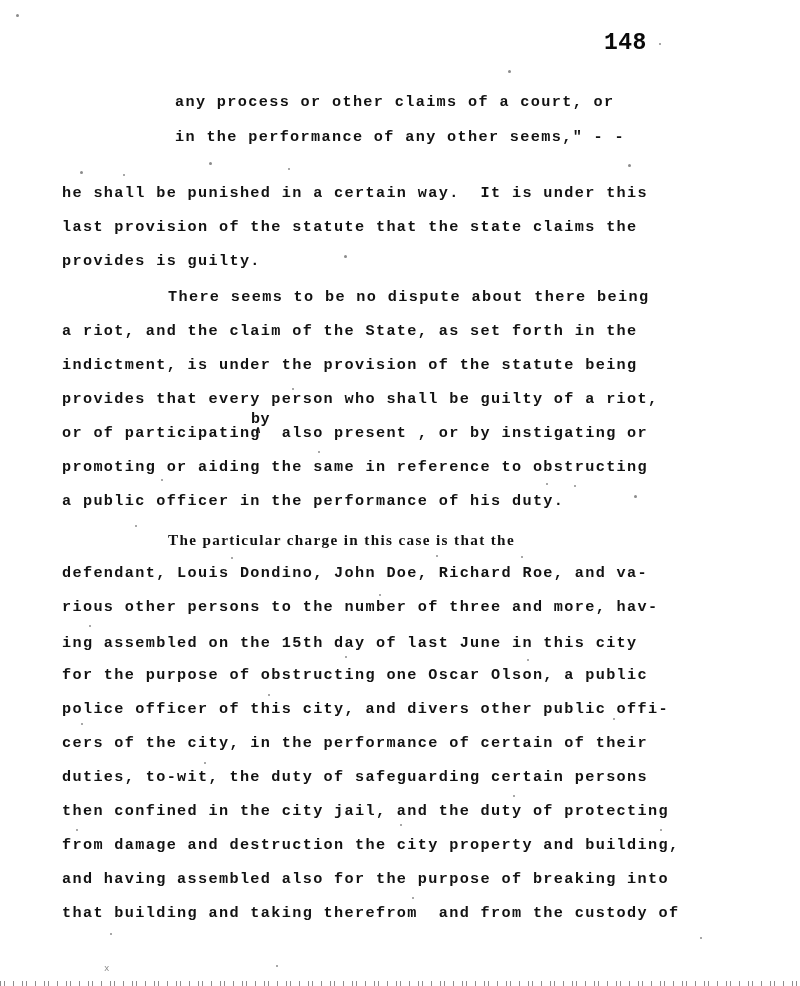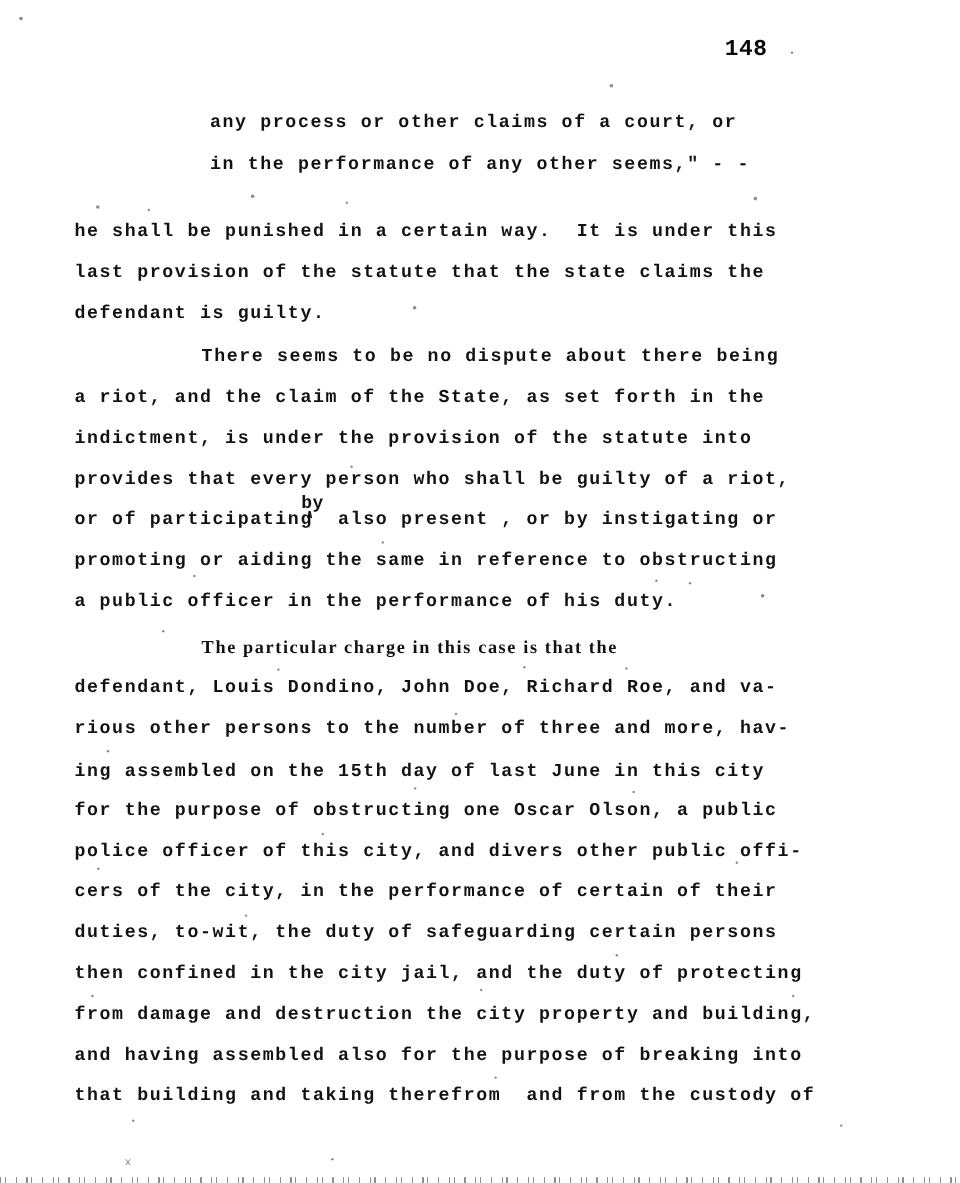--- a/index.html
+++ b/index.html
@@ -17,21 +17,21 @@
     overflow: hidden;
     font-family: "Liberation Mono", "DejaVu Sans Mono", monospace;
     color: #0a0a0a;
   }
 
   
   .page-number {
     position: absolute;
     left: 604px;
     top: 30px;
-    font-size: 19px;
+    font-size: 23px;
     font-weight: bold;
     letter-spacing: 0.5px;
     white-space: pre;
   }
 
   
   .text-body {
     position: absolute;
     left: 0;
     top: 0;
@@ -114,24 +114,24 @@
 
 <div id="page">
 
   <div class="page-number">148</div>
 
   <div class="text-body" id="text-body">
       <div class="line ind-quote" style="top: 95px;">any process or other claims of a court, or</div>
       <div class="line ind-quote" style="top: 130px;">in the performance of any other seems," - -</div>
       <div class="line ind-margin" style="top: 186px;">he shall be punished in a certain way.  It is under this</div>
       <div class="line ind-margin" style="top: 220px;">last provision of the statute that the state claims the</div>
-      <div class="line ind-margin" style="top: 254px;">defendant is guilty.</div>
+      <div class="line ind-margin" style="top: 254px;">provides is guilty.</div>
       <div class="line ind-para" style="top: 290px; text-indent: 106px;">There seems to be no dispute about there being</div>
       <div class="line ind-margin" style="top: 324px;">a riot, and the claim of the State, as set forth in the</div>
-      <div class="line ind-margin" style="top: 358px;">indictment, is under the provision of the statute into</div>
+      <div class="line ind-margin" style="top: 358px;">indictment, is under the provision of the statute being</div>
       <div class="line ind-margin" style="top: 392px;">provides that every person who shall be guilty of a riot,</div>
       <div class="line ind-margin" style="top: 426px;">or of participating  also present , or by instigating or</div>
       <div class="line ind-margin" style="top: 460px;">promoting or aiding the same in reference to obstructing</div>
       <div class="line ind-margin" style="top: 494px;">a public officer in the performance of his duty.</div>
       <div class="interlinear" style="left: 251px; top: 411px;"><span class="ins-word">by</span><span class="ins-caret">∧</span></div>
       <div class="line ind-para" style="top: 532px; text-indent: 106px; font-family: Liberation Serif, serif;">The particular charge in this case is that the</div>
       <div class="line ind-margin" style="top: 566px;">defendant, Louis Dondino, John Doe, Richard Roe, and va-</div>
       <div class="line ind-margin" style="top: 600px;">rious other persons to the number of three and more, hav-</div>
       <div class="line ind-margin" style="top: 636px;">ing assembled on the 15th day of last June in this city</div>
       <div class="line ind-margin" style="top: 668px;">for the purpose of obstructing one Oscar Olson, a public</div>

